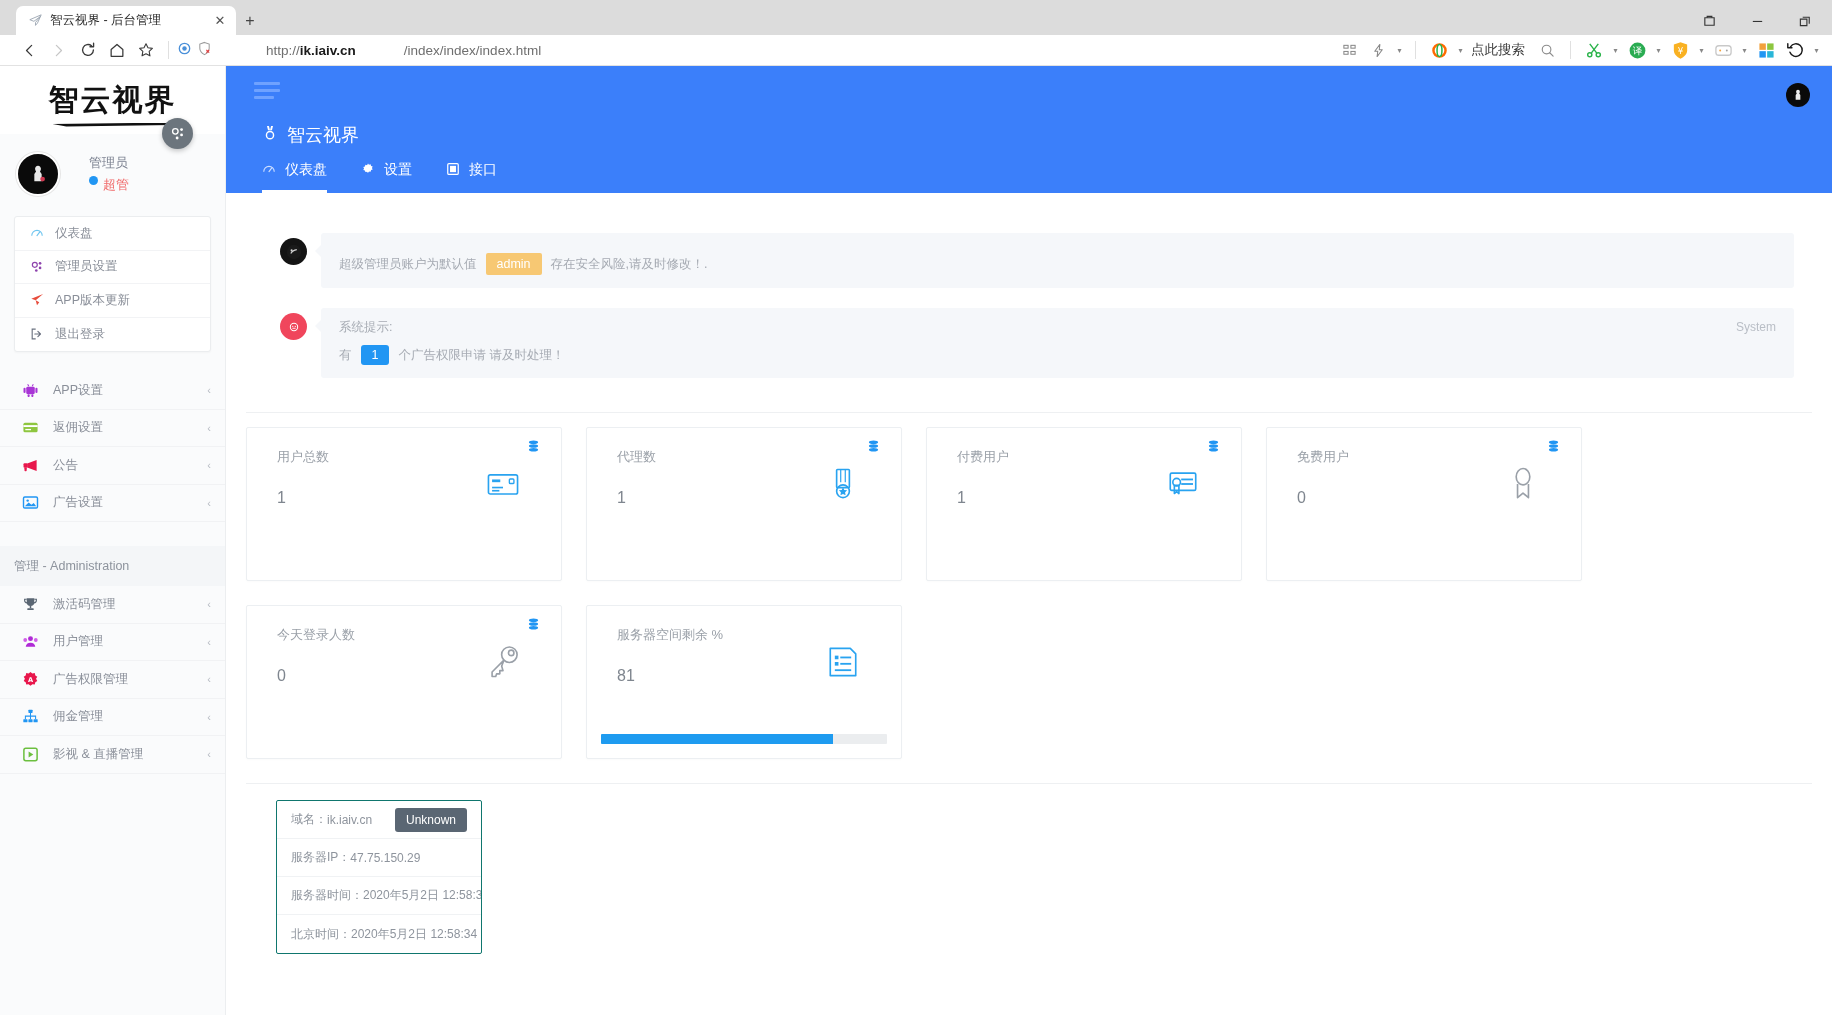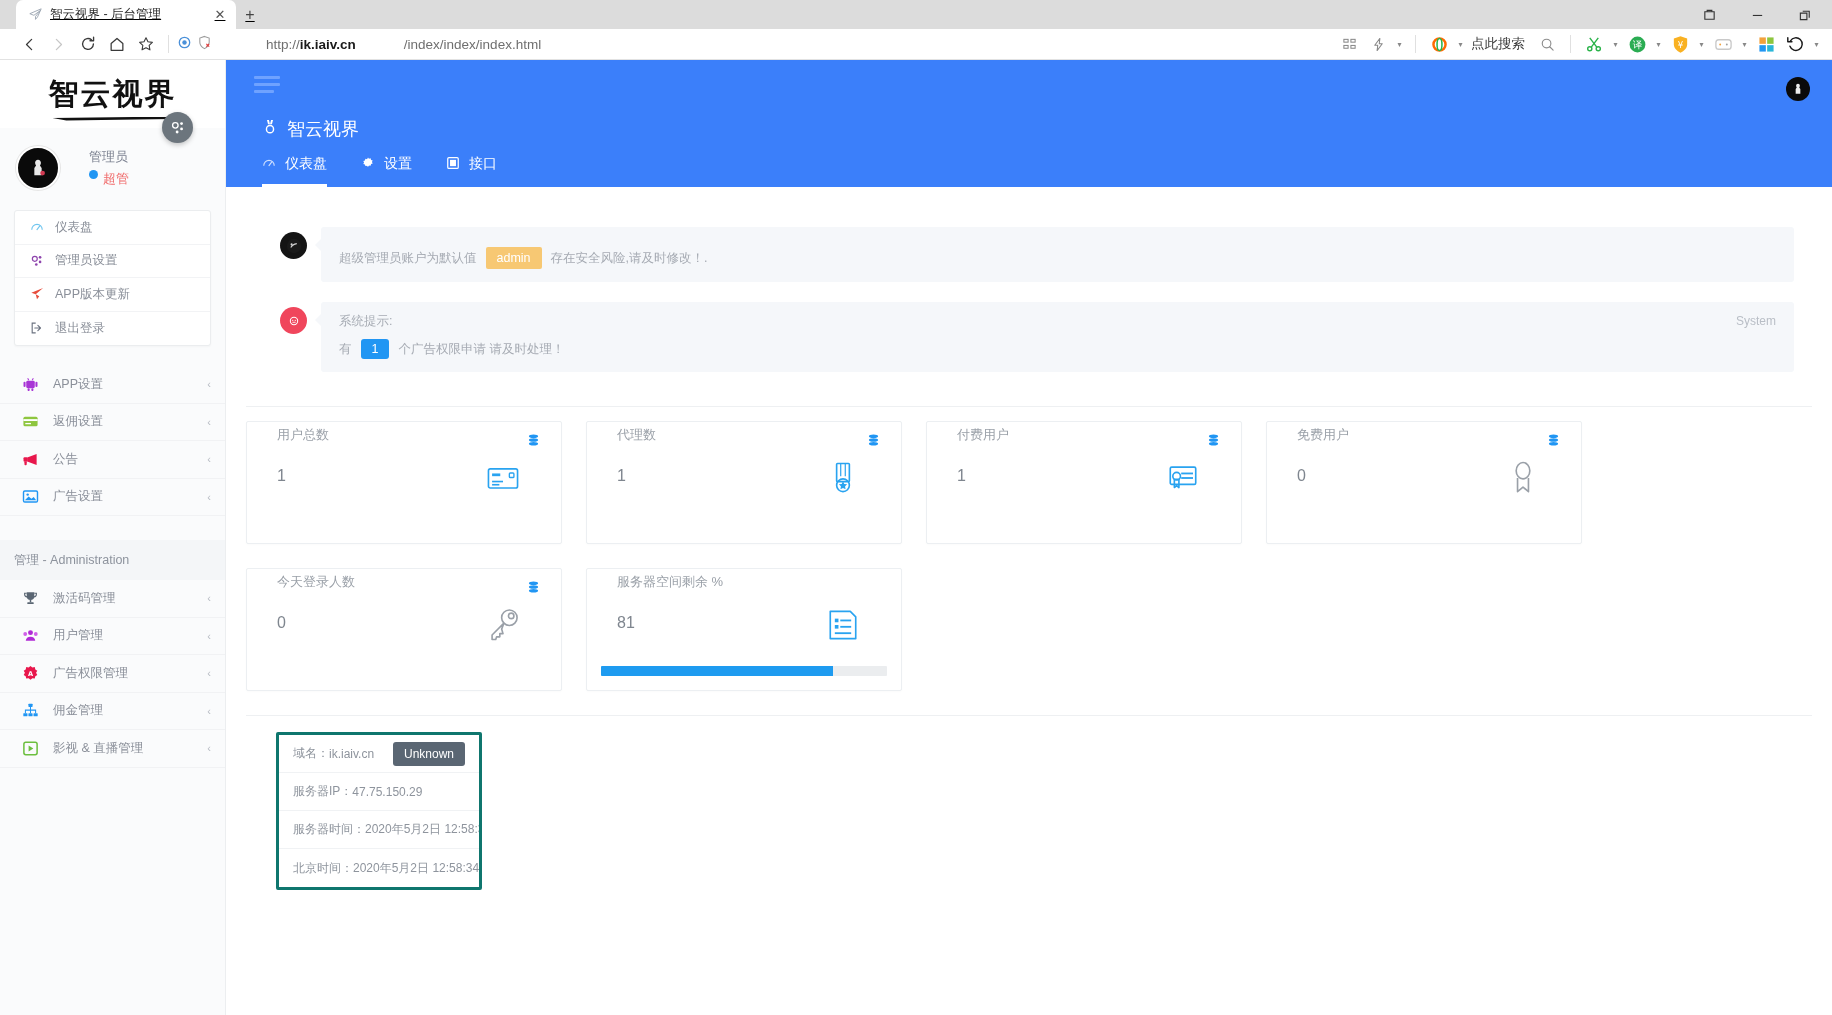--- a/index.html
+++ b/index.html
@@ -5,26 +5,25 @@
   * { box-sizing: border-box; margin: 0; padding: 0; }
   html, body {
     width: 1832px; height: 1015px;
     font-family: "Liberation Sans", "DejaVu Sans", sans-serif;
     overflow: hidden;
     background: #fff;
   }
 
   
   .browser-tabstrip {
-    height: 29px;
+    height: 35px;
     background: #dcdcdc;
     display: flex;
     align-items: flex-end;
     position: relative;
-    text-decoration: underline;
   }
   .tab-leading { width: 16px; height: 29px; }
   .browser-tab {
     height: 29px;
     min-width: 220px;
     background: #fff;
     border-radius: 7px 7px 0 0;
     display: flex;
     align-items: center;
     padding: 0 8px 0 12px;
@@ -184,44 +183,44 @@
   .bubble-author { color: #3b7ffa; margin-right: 5px; }
   .bubble-meta { margin-left: auto; color: #b9bec6; font-size: 12px; }
   .bubble-body { margin-top: 9px; font-size: 12.5px; color: #a6abb3; display: flex; align-items: center; flex-wrap: wrap; gap: 2px; }
   .chip-warn { background: #f7c873; color: #fff; padding: 4px 11px; border-radius: 2px; margin: 0 7px; font-size: 12.5px; }
   .chip-info { background: #2196f3; color: #fff; padding: 3px 11px; border-radius: 3px; margin: 0 7px; font-size: 12.5px; }
 
   
   .cards-wrap { padding: 14px 20px 0 20px; }
   .cards-row { display: flex; gap: 24px; margin-bottom: 24px; }
   .card {
-    width: 316px; height: 123px; background: #fff;
+    width: 316px; height: 154px; background: #fff;
     border: 1px solid #eceff2; border-radius: 2px;
-    position: relative; padding: 4px 18px 0 30px;
+    position: relative; padding: 20px 18px 0 30px;
     box-shadow: 0 1px 2px rgba(0,0,0,.02);
   }
   .card-db { position: absolute; right: 22px; top: 12px; color: #2196f3; font-size: 13px; line-height: 1; }
   .card-label { font-size: 13px; color: #9aa0a8; }
   .card-value { font-size: 16px; color: #7f868f; margin-top: 23px; }
   .card-ico {
     position: absolute; right: 36px; top: 34px;
     width: 44px; height: 44px; color: #29a3f0;
     display: flex; align-items: center; justify-content: center;
   }
   .card-ico.grey { color: #9aa0a8; }
   .progress-track {
     position: absolute; left: 14px; right: 14px; bottom: 14px;
     height: 10px; background: #ebedef; border-radius: 1px; overflow: hidden;
   }
   .progress-fill { height: 100%; background: #1e9bf0; }
 
   
   .srv-wrap { padding: 16px 20px 0 50px; }
   .srv-table {
-    width: 206px; background: #fff; border: 3px solid #0f766e;
+    width: 206px; background: #fff; border: 1px solid #0f766e;
     border-radius: 2px; overflow: hidden;
   }
   .srv-row {
     height: 38px; display: flex; align-items: center;
     padding: 0 14px; font-size: 12px; color: #8e949d;
     border-bottom: 1px solid #f0f2f4; white-space: nowrap;
   }
   .srv-row:last-child { border-bottom: none; }
   .srv-badge {
     margin-left: auto; background: #5a6673; color: #fff;

